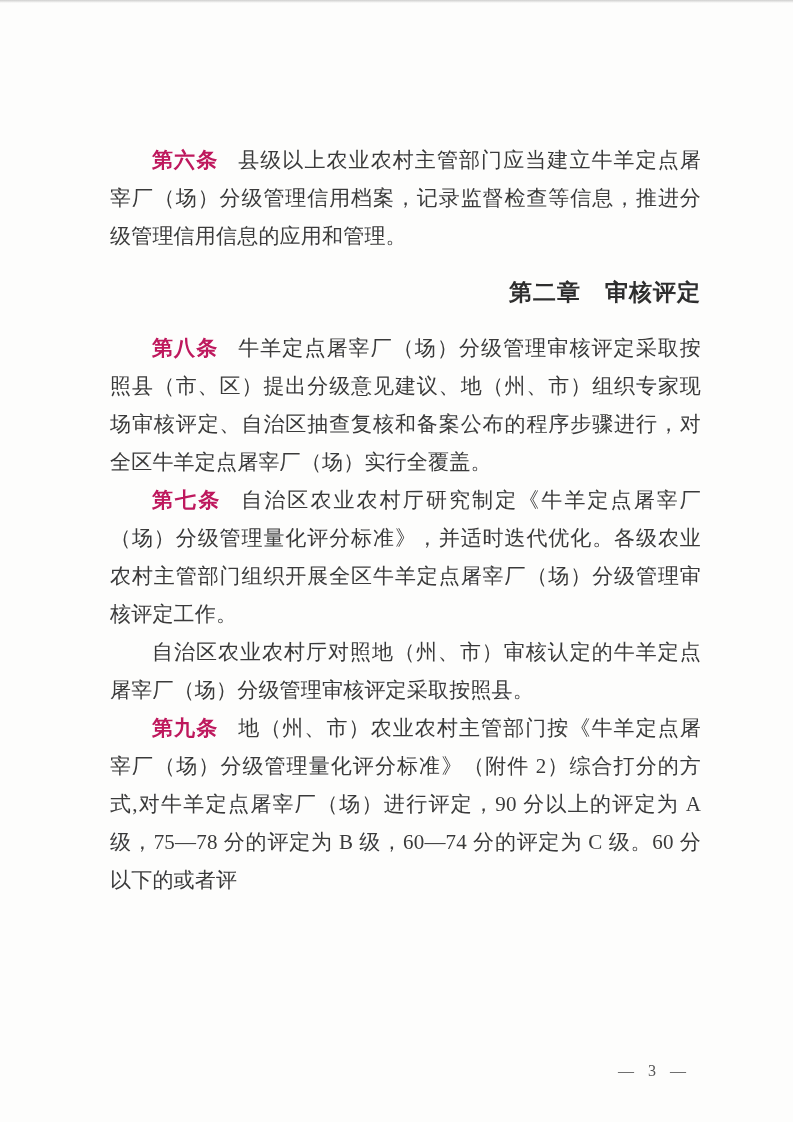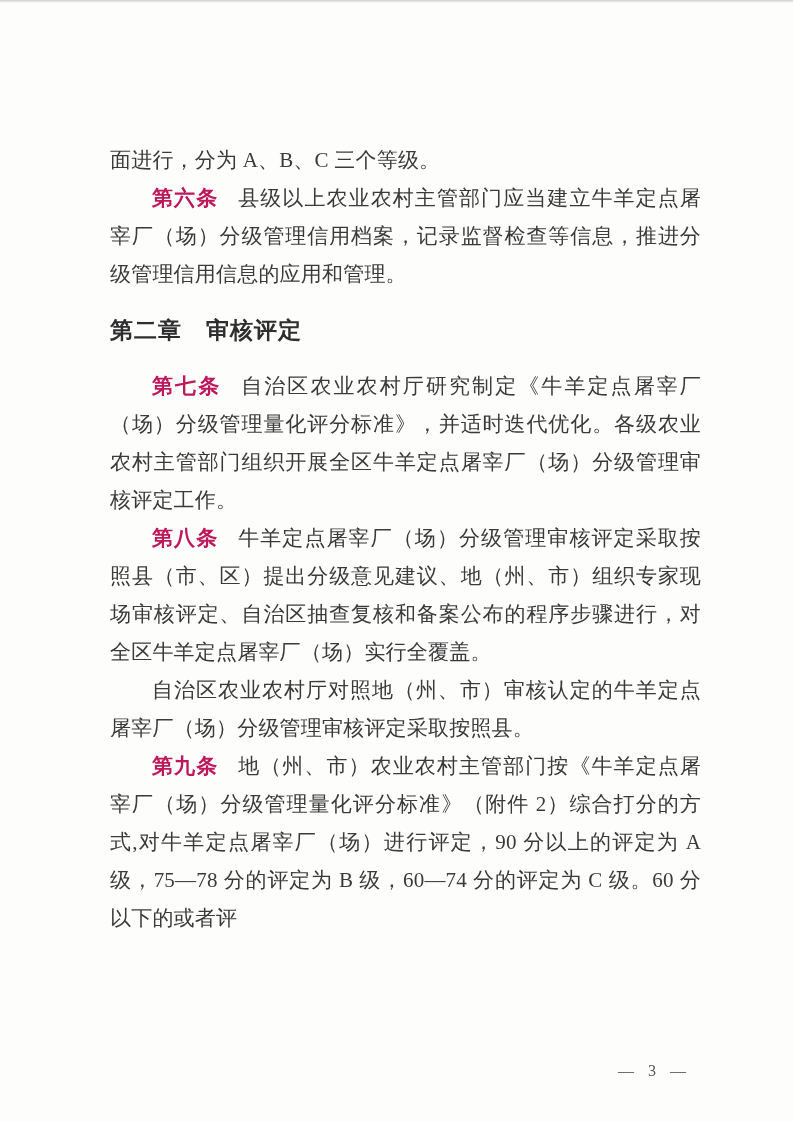--- a/index.html
+++ b/index.html
@@ -45,47 +45,46 @@
     color: #be185d;
     margin-right: 0.95em;
   }
   .chapter-heading {
     margin: 18px 0;
     font-family: "Liberation Sans", "DejaVu Sans", sans-serif;
     font-weight: bold;
     font-size: 23px;
     line-height: 38px;
     letter-spacing: 1px;
-    text-align: left;
+    text-align: right;
     color: #2e2e2e;
   }
   .page-footer {
     position: absolute;
     right: 102px;
     bottom: 42px;
     font-size: 16px;
     letter-spacing: 5px;
     color: #565656;
   }
 </style>
 </head>
 <body>
 
 <div class="page">
   <div class="content">
 
-    <p class="para">面进行，分为 A、B、C 三个等级。</p>
 
     <p class="para indent"><span class="lead">第六条</span><span>县级以上农业农村主管部门应当建立牛羊定点屠宰厂（场）分级管理信用档案，记录监督检查等信息，推进分级管理信用信息的应用和管理。</span></p>
 
     <h2 class="chapter-heading">第二章　审核评定</h2>
 
+    <p class="para indent"><span class="lead">第八条</span><span>牛羊定点屠宰厂（场）分级管理审核评定采取按照县（市、区）提出分级意见建议、地（州、市）组织专家现场审核评定、自治区抽查复核和备案公布的程序步骤进行，对全区牛羊定点屠宰厂（场）实行全覆盖。</span></p>
+
     <p class="para indent"><span class="lead">第七条</span><span>自治区农业农村厅研究制定《牛羊定点屠宰厂（场）分级管理量化评分标准》，并适时迭代优化。各级农业农村主管部门组织开展全区牛羊定点屠宰厂（场）分级管理审核评定工作。</span></p>
-
-    <p class="para indent"><span class="lead">第八条</span><span>牛羊定点屠宰厂（场）分级管理审核评定采取按照县（市、区）提出分级意见建议、地（州、市）组织专家现场审核评定、自治区抽查复核和备案公布的程序步骤进行，对全区牛羊定点屠宰厂（场）实行全覆盖。</span></p>
 
 
 
     <p class="para indent">自治区农业农村厅对照地（州、市）审核认定的牛羊定点屠宰厂（场）分级管理审核评定采取按照县。</p>
 
     <p class="para indent"><span class="lead">第九条</span><span>地（州、市）农业农村主管部门按《牛羊定点屠宰厂（场）分级管理量化评分标准》（附件 2）综合打分的方式,对牛羊定点屠宰厂（场）进行评定，90 分以上的评定为 A 级，75—78 分的评定为 B 级，60—74 分的评定为 C 级。60 分以下的或者评</span></p>
 
   </div>
 
   <div class="page-footer">— 3 —</div>

